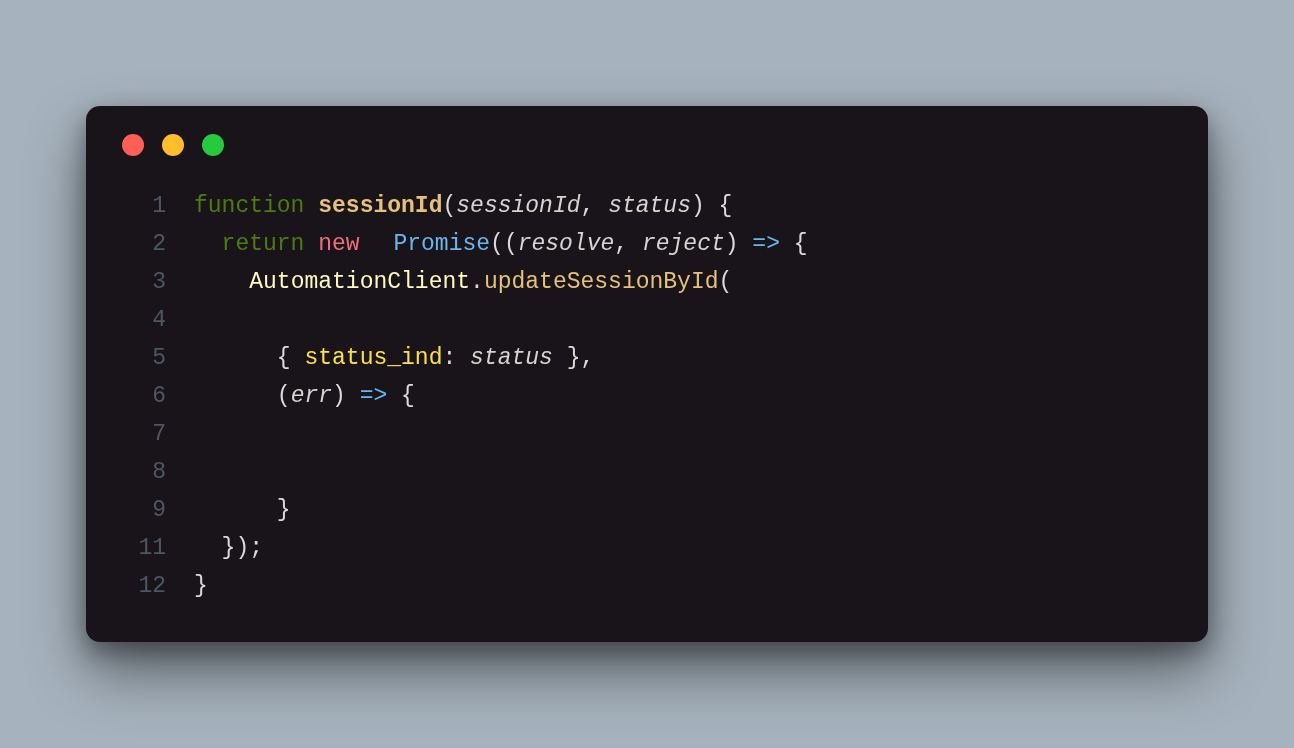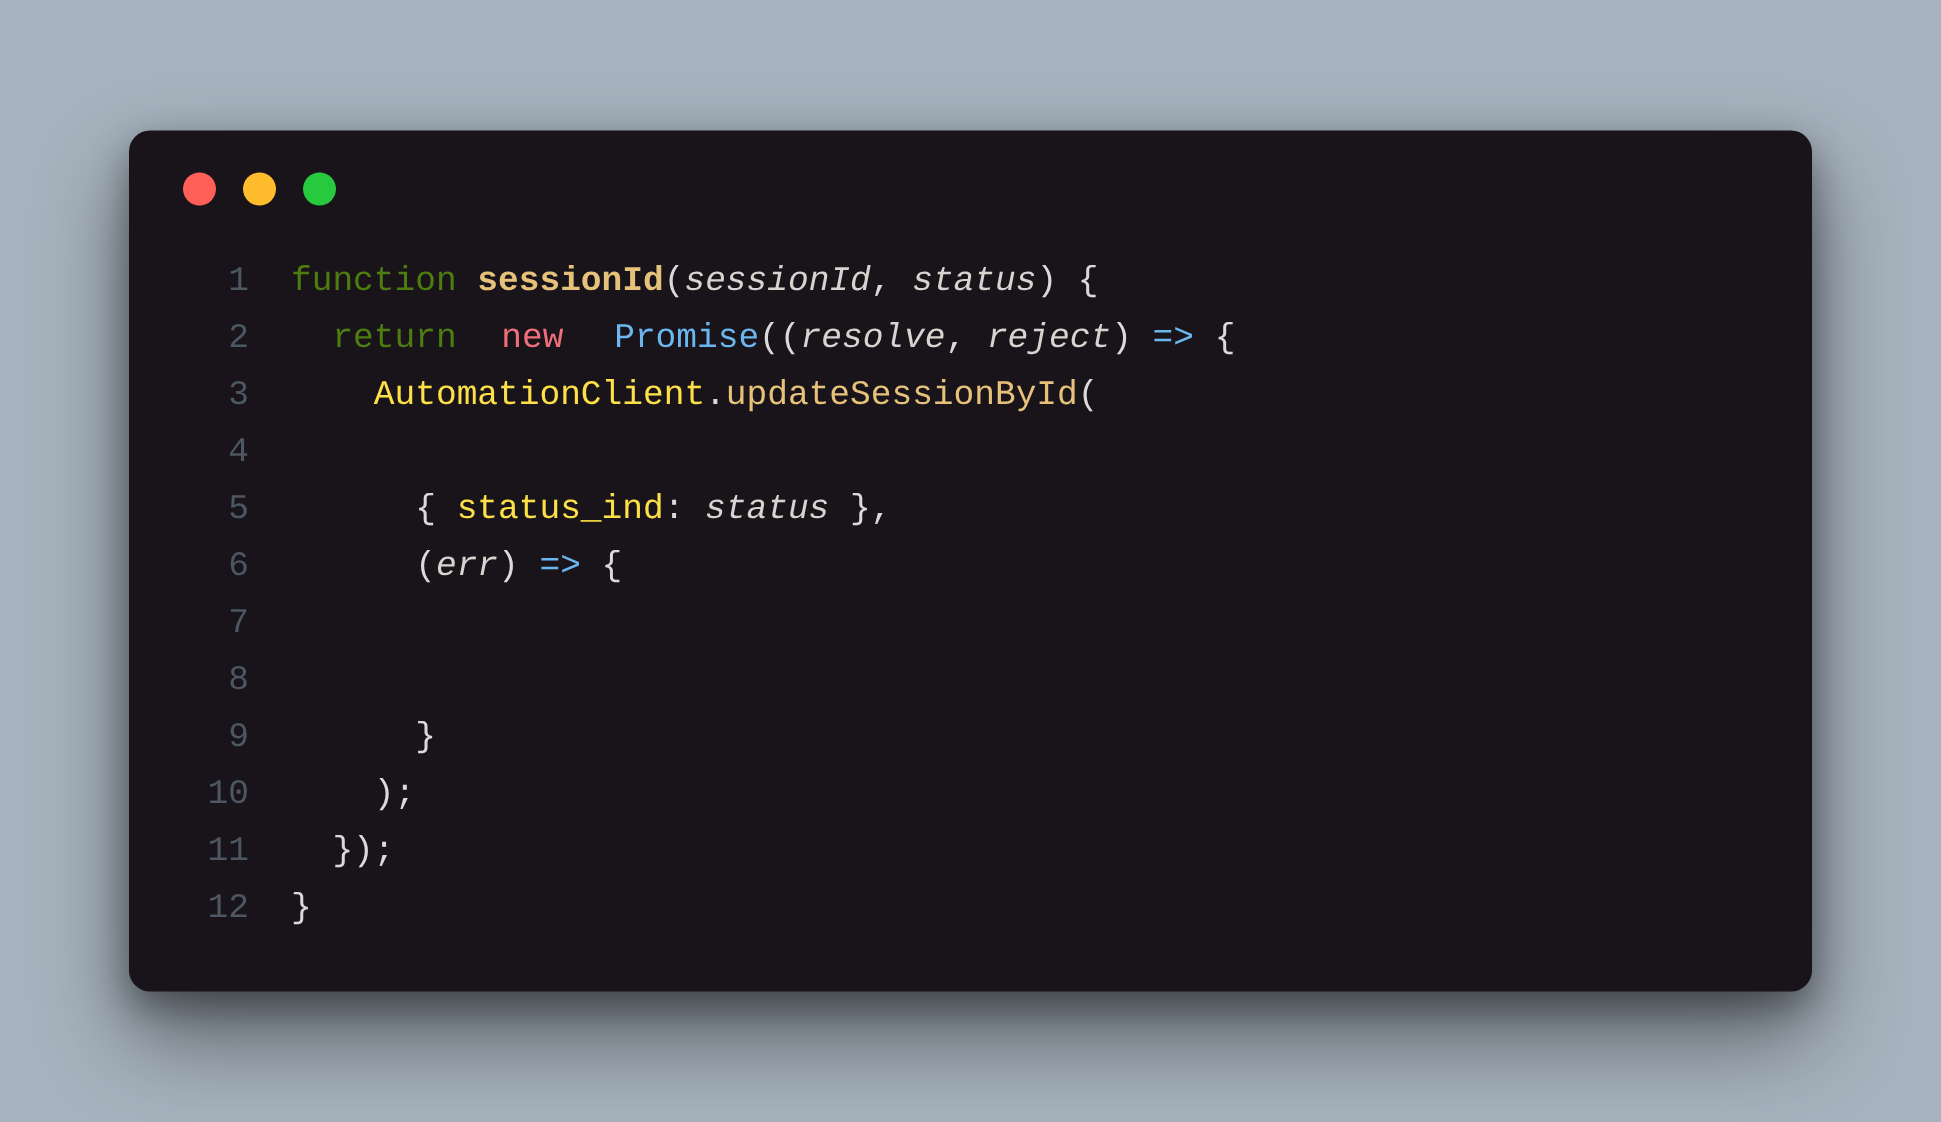--- a/index.html
+++ b/index.html
@@ -50,23 +50,23 @@
     text-align: right;
     color: #4d5761;
     user-select: none;
     flex-shrink: 0;
     margin-right: 28px;
   }
   .code-content { color: #dcdad8; }
   .kw      { color: #4d7c0f; }
   .fn-name { color: #e6c17a; font-weight: 600; }
   .param   { color: #d7d3cf; font-style: italic; }
-  .new-kw  { color: #f06f7a; margin-left: 16px; }
+  .new-kw  { color: #f06f7a; }
   .cls     { color: #6cb6ef; margin-left: 20px; }
-  .ident   { color: #fde047; }
+  .ident   { color: #fef9c3; }
   .method  { color: #e6c17a; }
   .prop    { color: #fde047; font-family: Liberation Mono, monospace; }
   .punc    { color: #dcdad8; }
   .arrow   { color: #6cb6ef; }
 </style>
 </head>
 <body>
 
 <div class="window">
   <div class="traffic-lights">
@@ -77,17 +77,16 @@
   <div class="code" id="code-block">
       <div class="line"><span class="ln">1</span><span class="code-content"><span class="kw">function </span><span class="fn-name">sessionId</span><span class="punc">(</span><span class="param">sessionId</span><span class="punc">, </span><span class="param">status</span><span class="punc">) {</span></span></div>
       <div class="line"><span class="ln">2</span><span class="code-content"><span class="punc">  </span><span class="kw">return </span><span class="new-kw">new </span><span class="cls">Promise</span><span class="punc">((</span><span class="param">resolve</span><span class="punc">, </span><span class="param">reject</span><span class="punc">) </span><span class="arrow">=&gt;</span><span class="punc"> {</span></span></div>
       <div class="line"><span class="ln">3</span><span class="code-content"><span class="punc">    </span><span class="ident">AutomationClient</span><span class="punc">.</span><span class="method">updateSessionById</span><span class="punc">(</span></span></div>
       <div class="line"><span class="ln">4</span></div>
       <div class="line"><span class="ln">5</span><span class="code-content"><span class="punc">      { </span><span class="prop">status_ind</span><span class="punc">: </span><span class="param">status</span><span class="punc"> },</span></span></div>
       <div class="line"><span class="ln">6</span><span class="code-content"><span class="punc">      (</span><span class="param">err</span><span class="punc">) </span><span class="arrow">=&gt;</span><span class="punc"> {</span></span></div>
       <div class="line"><span class="ln">7</span></div>
       <div class="line"><span class="ln">8</span></div>
       <div class="line"><span class="ln">9</span><span class="code-content"><span class="punc">      }</span></span></div>
-      <div class="line"><span class="ln">10</span><span class="code-content"><span class="punc">    );</span></span></div>
       <div class="line"><span class="ln">11</span><span class="code-content"><span class="punc">  });</span></span></div>
       <div class="line"><span class="ln">12</span><span class="code-content"><span class="punc">}</span></span></div>
     </div>
 </div>
 
 </body></html>

